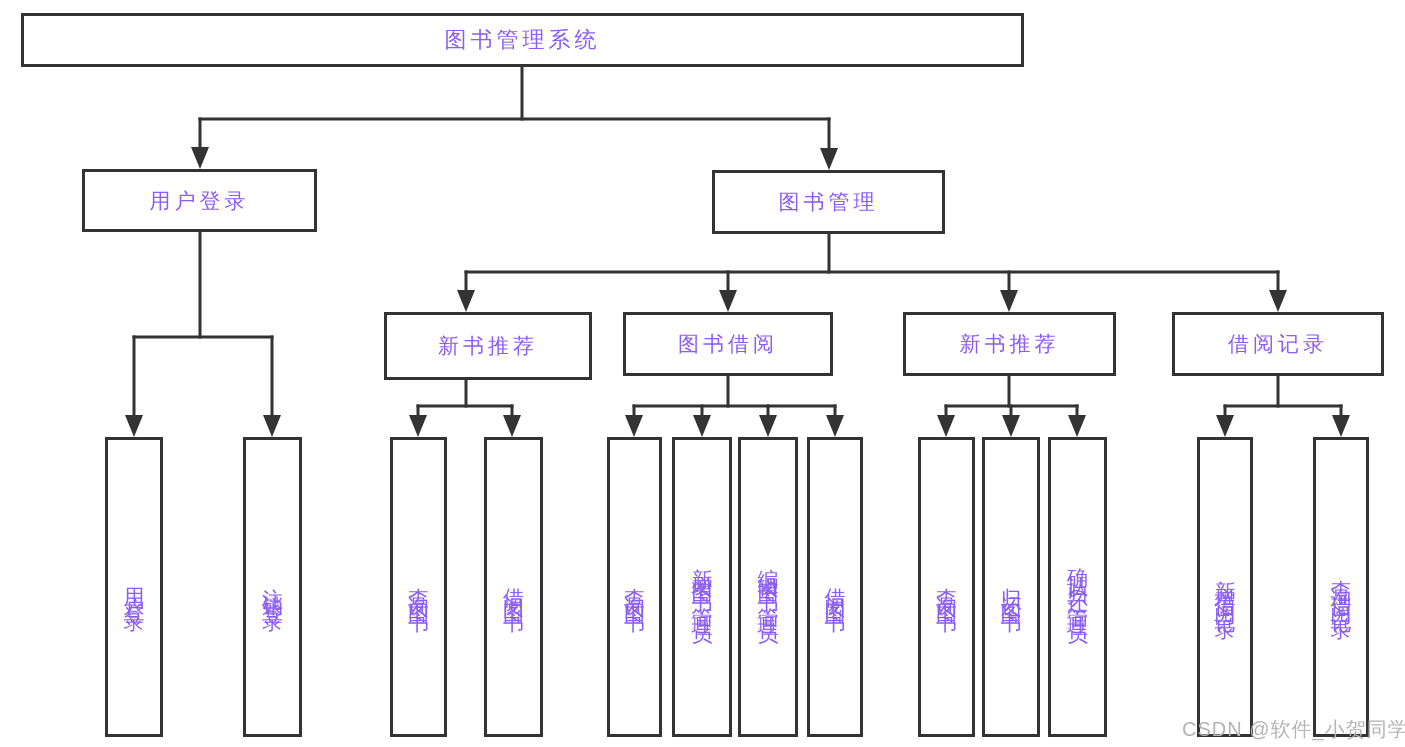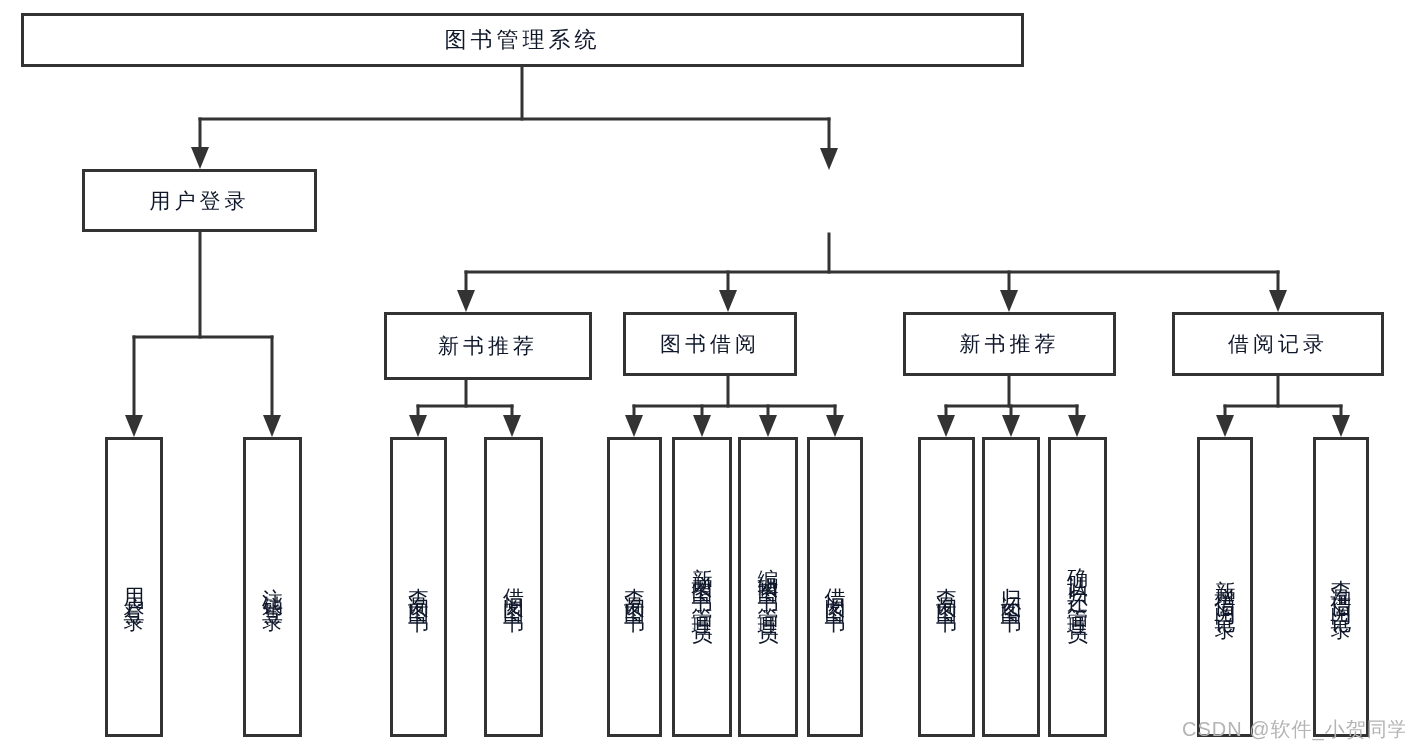--- a/index.html
+++ b/index.html
@@ -2,21 +2,21 @@
 <html><head>
 <meta charset="utf-8">
 <style>
   html,body{margin:0;padding:0;background:#ffffff}
   body{font-family:"Liberation Sans","DejaVu Sans",sans-serif}
   .canvas{position:relative;width:1405px;height:747px;background:#ffffff;overflow:hidden}
   .connectors{position:absolute;left:0;top:0;z-index:1}
   .box{
     position:absolute;box-sizing:border-box;background:#ffffff;
     border:3px solid #333333;display:flex;align-items:center;justify-content:center;
-    color:#0f172a;z-index:2;
+    color:#8b5cf6;z-index:2;
   }
   .hlabel{font-size:21px;letter-spacing:4px;white-space:nowrap}
   .root-label{font-size:22px;letter-spacing:4px;white-space:nowrap}
   .vlabel{
     writing-mode:vertical-rl;text-orientation:mixed;
     font-size:21px;letter-spacing:8px;line-height:1.15;white-space:nowrap;
   }
   .watermark{
     position:absolute;z-index:3;font-size:20px;color:#b4b4b4;
     letter-spacing:1px;white-space:nowrap;
@@ -93,25 +93,28 @@
     </g>
   </svg>
 
   <div class="box" style="left:21px;top:13px;width:1003px;height:54px">
     <span class="root-label">图书管理系统</span>
   </div>
 
   <div class="box" style="left:82px;top:169px;width:235px;height:63px">
     <span class="hlabel">用户登录</span>
   </div>
+  <div class="box" style="left:712px;top:170px;width:233px;height:64px">
+    <span class="hlabel">图书管理</span>
+  </div>
 
   <div class="box" style="left:384px;top:312px;width:208px;height:68px">
     <span class="hlabel">新书推荐</span>
   </div>
-  <div class="box" style="left:623px;top:312px;width:174px;height:64px">
+  <div class="box" style="left:623px;top:312px;width:210px;height:64px">
     <span class="hlabel">图书借阅</span>
   </div>
   <div class="box" style="left:903px;top:312px;width:213px;height:64px">
     <span class="hlabel">新书推荐</span>
   </div>
   <div class="box" style="left:1172px;top:312px;width:212px;height:64px">
     <span class="hlabel">借阅记录</span>
   </div>
 
   <div class="box" style="left:105px;top:437px;width:58px;height:300px">

